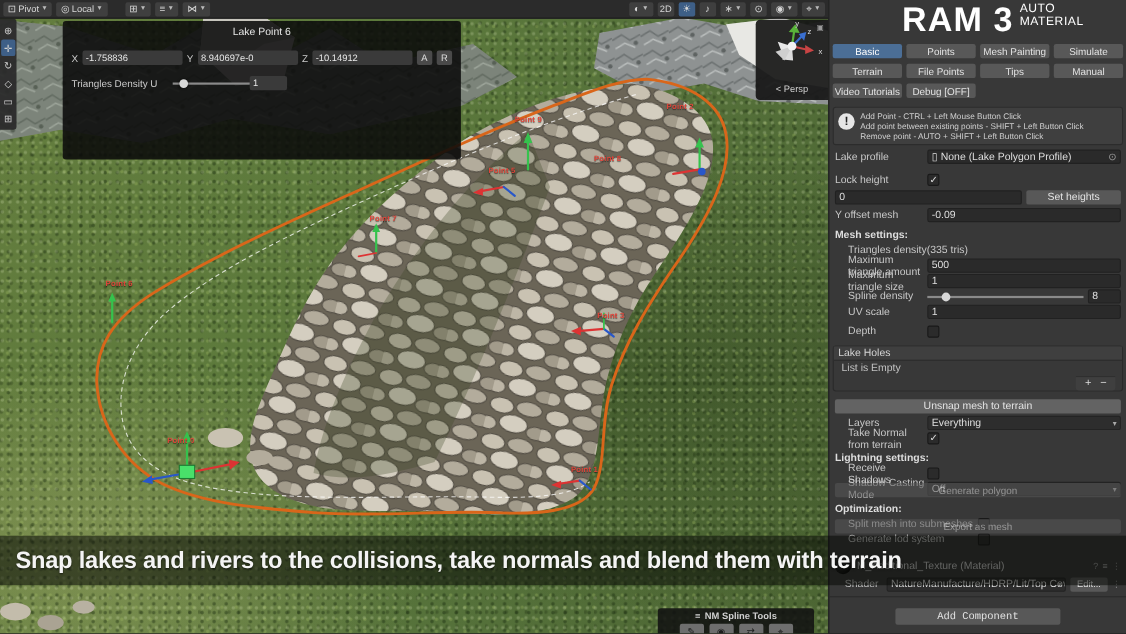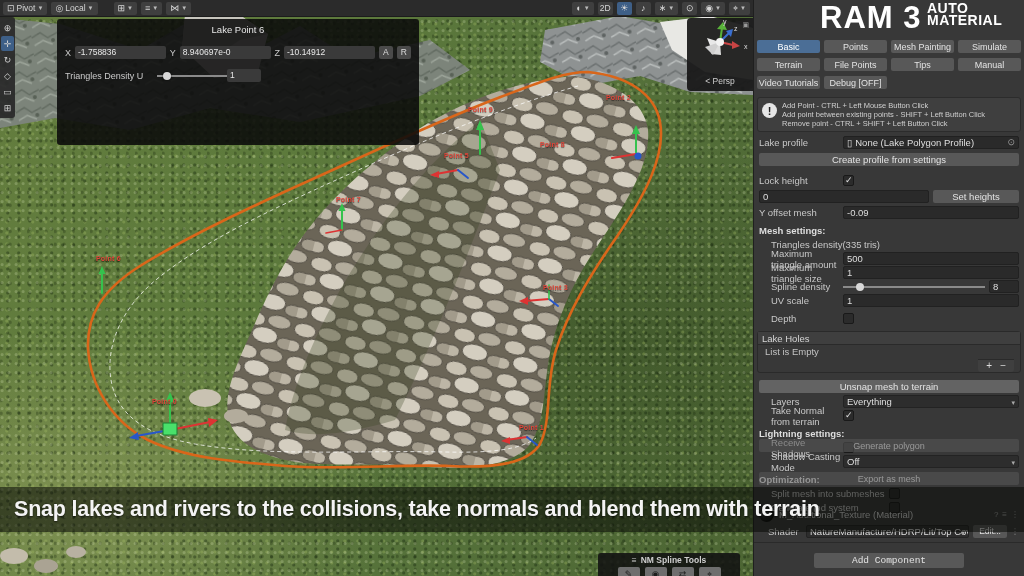--- a/index.html
+++ b/index.html
@@ -86,21 +86,21 @@
     background:rgba(8,10,6,.55); display:flex; align-items:center; }
   .caption span { color:#f4f4f4; font-size:21.5px; font-weight:bold; padding-left:14px;
     text-shadow:0 1px 2px rgba(0,0,0,.6); letter-spacing:-.2px; white-space:nowrap; }
 
   
   .inspector { position:absolute; left:753px; top:0; width:271px; height:576px;
     background:#383838; border-left:1px solid #1f1f1f; color:#c8c8c8; font-size:9.5px; }
   .logo { height:38px; position:relative; color:#fff; }
   .logo-main { position:absolute; left:66px; top:0px; font-size:31px; font-weight:900;
     letter-spacing:1px; font-family:"Liberation Sans",sans-serif; }
-  .logo-sub { position:absolute; left:173px; top:2px; font-weight:700; font-size:14px;
+  .logo-sub { position:absolute; left:173px; top:2px; font-weight:400; font-size:11px;
     line-height:12px; letter-spacing:.5px; }
   .nav-grid { display:grid; grid-template-columns:1fr 1fr 1fr 1fr; gap:5px 4px; padding:2px 3px 4px 3px; }
   .nav-btn { height:13px; background:#585858; border-radius:2px; color:#e3e3e3;
     font-size:9px; display:flex; align-items:center; justify-content:center; }
   .nav-active { background:#4b6e96; color:#fff; }
 
   .helpbox { margin:4px 3px; background:#3f3f3f; border:1px solid #2c2c2c; border-radius:3px;
     display:flex; gap:5px; padding:3px 4px; }
   .help-ico { width:15px; height:15px; border-radius:50%; background:#e6e6e6; color:#222;
     font-weight:bold; font-size:11px; display:flex; align-items:center; justify-content:center;
@@ -426,33 +426,32 @@
       <div class="nav-btn">Manual</div>
       <div class="nav-btn">Video Tutorials</div>
       <div class="nav-btn">Debug [OFF]</div>
     </div>
 
     <div class="helpbox">
       <div class="help-ico">!</div>
       <div class="help-lines">
         <div>Add Point  - CTRL + Left Mouse Button Click</div>
         <div>Add point between existing points - SHIFT + Left Button Click</div>
-        <div>Remove point - CTRL + SHIFT + Left Button Click</div>
+        <div>Remove point - AUTO + SHIFT + Left Button Click</div>
       </div>
     </div>
 
     <div class="row">
       <span class="lbl">Lake profile</span>
       <span class="field objfield">
         <span>▯</span>
         <span>None (Lake Polygon Profile)</span>
         <span class="picker">⊙</span>
       </span>
     </div>
-    <div class="btn wide-btn">Create profile from settings</div>
 
     <div class="row" style="margin-top:8px">
       <span class="lbl">Lock height</span>
       <span class="checkbox checked"></span>
     </div>
     <div class="row">
       <span class="field" style="flex:1">0</span>
       <span class="btn" style="width:86px; margin-left:4px">Set heights</span>
     </div>
     <div class="row">

